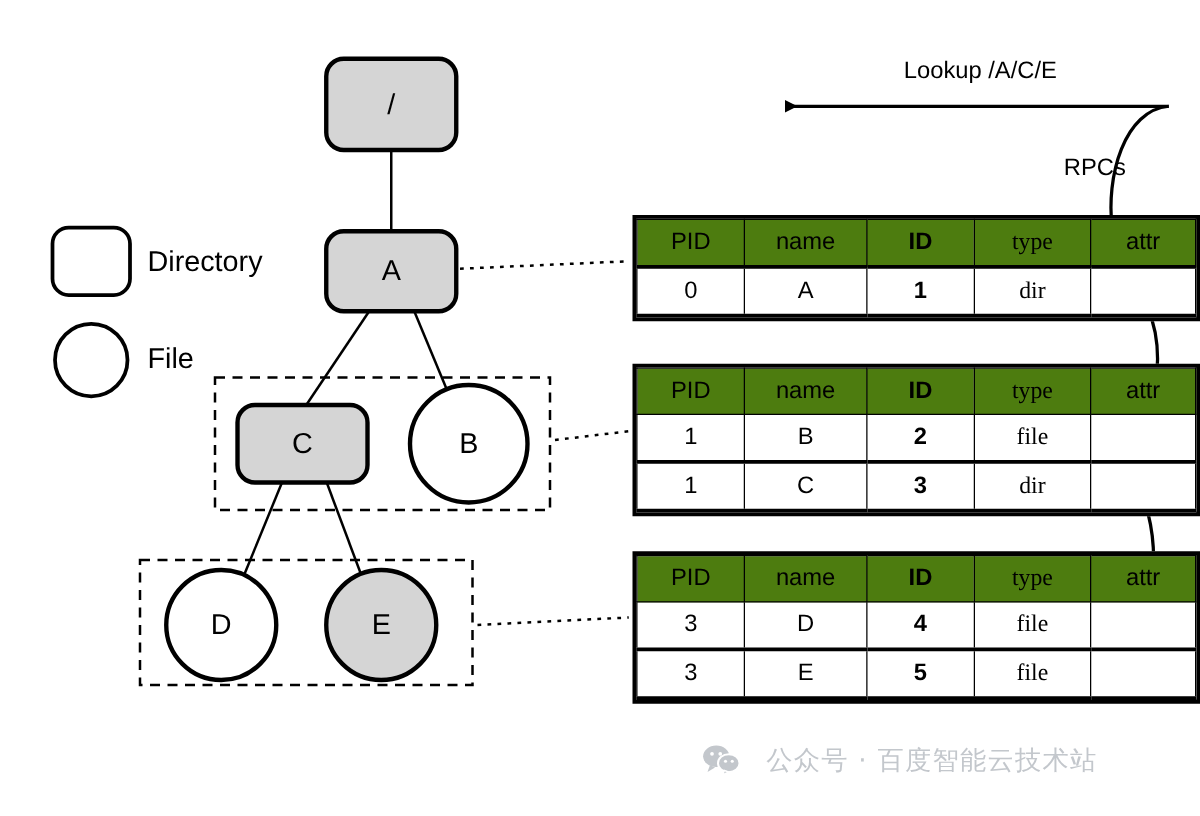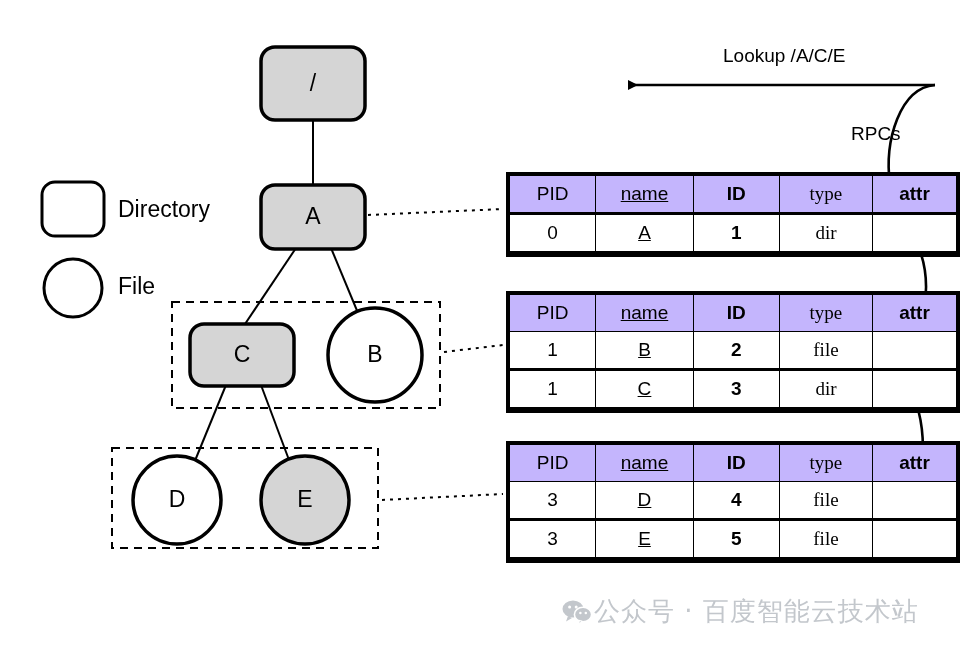--- a/index.html
+++ b/index.html
@@ -67,42 +67,42 @@
     text-align: center;
     font-size: 19px;
     font-family: "Liberation Sans", sans-serif;
     font-weight: normal;
     padding: 0;
     height: 36px;
     color: #000;
     background: #fff;
   }
   .ftable th {
-    background: #c4b5fd;
+    background: #4d7c0f;
   }
   .ftable tr.hit td {
     border-top: 3px solid #000;
     border-bottom: 3px solid #000;
   }
   .ftable td.c0, .ftable th.c0 { width: 76px; }
-  .ftable td.c1, .ftable th.c1 { width: 86px; text-decoration: underline; }
+  .ftable td.c1, .ftable th.c1 { width: 86px; }
   .ftable td.c2, .ftable th.c2 { width: 76px; font-weight: bold; }
   .ftable td.c3, .ftable th.c3 { width: 82px; font-family: Liberation Serif, serif; }
-  .ftable td.c4, .ftable th.c4 { width: 74px; font-weight: bold; }
+  .ftable td.c4, .ftable th.c4 { width: 74px; }
 
   
   #watermark {
     position: absolute;
     left: 562px;
     top: 594px;
     display: flex;
     align-items: center;
-    gap: 2px;
+    gap: 21px;
     color: #c3c7cc;
-    font-size: 26px;
+    font-size: 21px;
     font-family: "DejaVu Sans", sans-serif;
     white-space: nowrap;
   }
   #watermark .wm-text { letter-spacing: 1px; }
 </style>
 </head>
 <body>
 
 <div id="stage">
 

